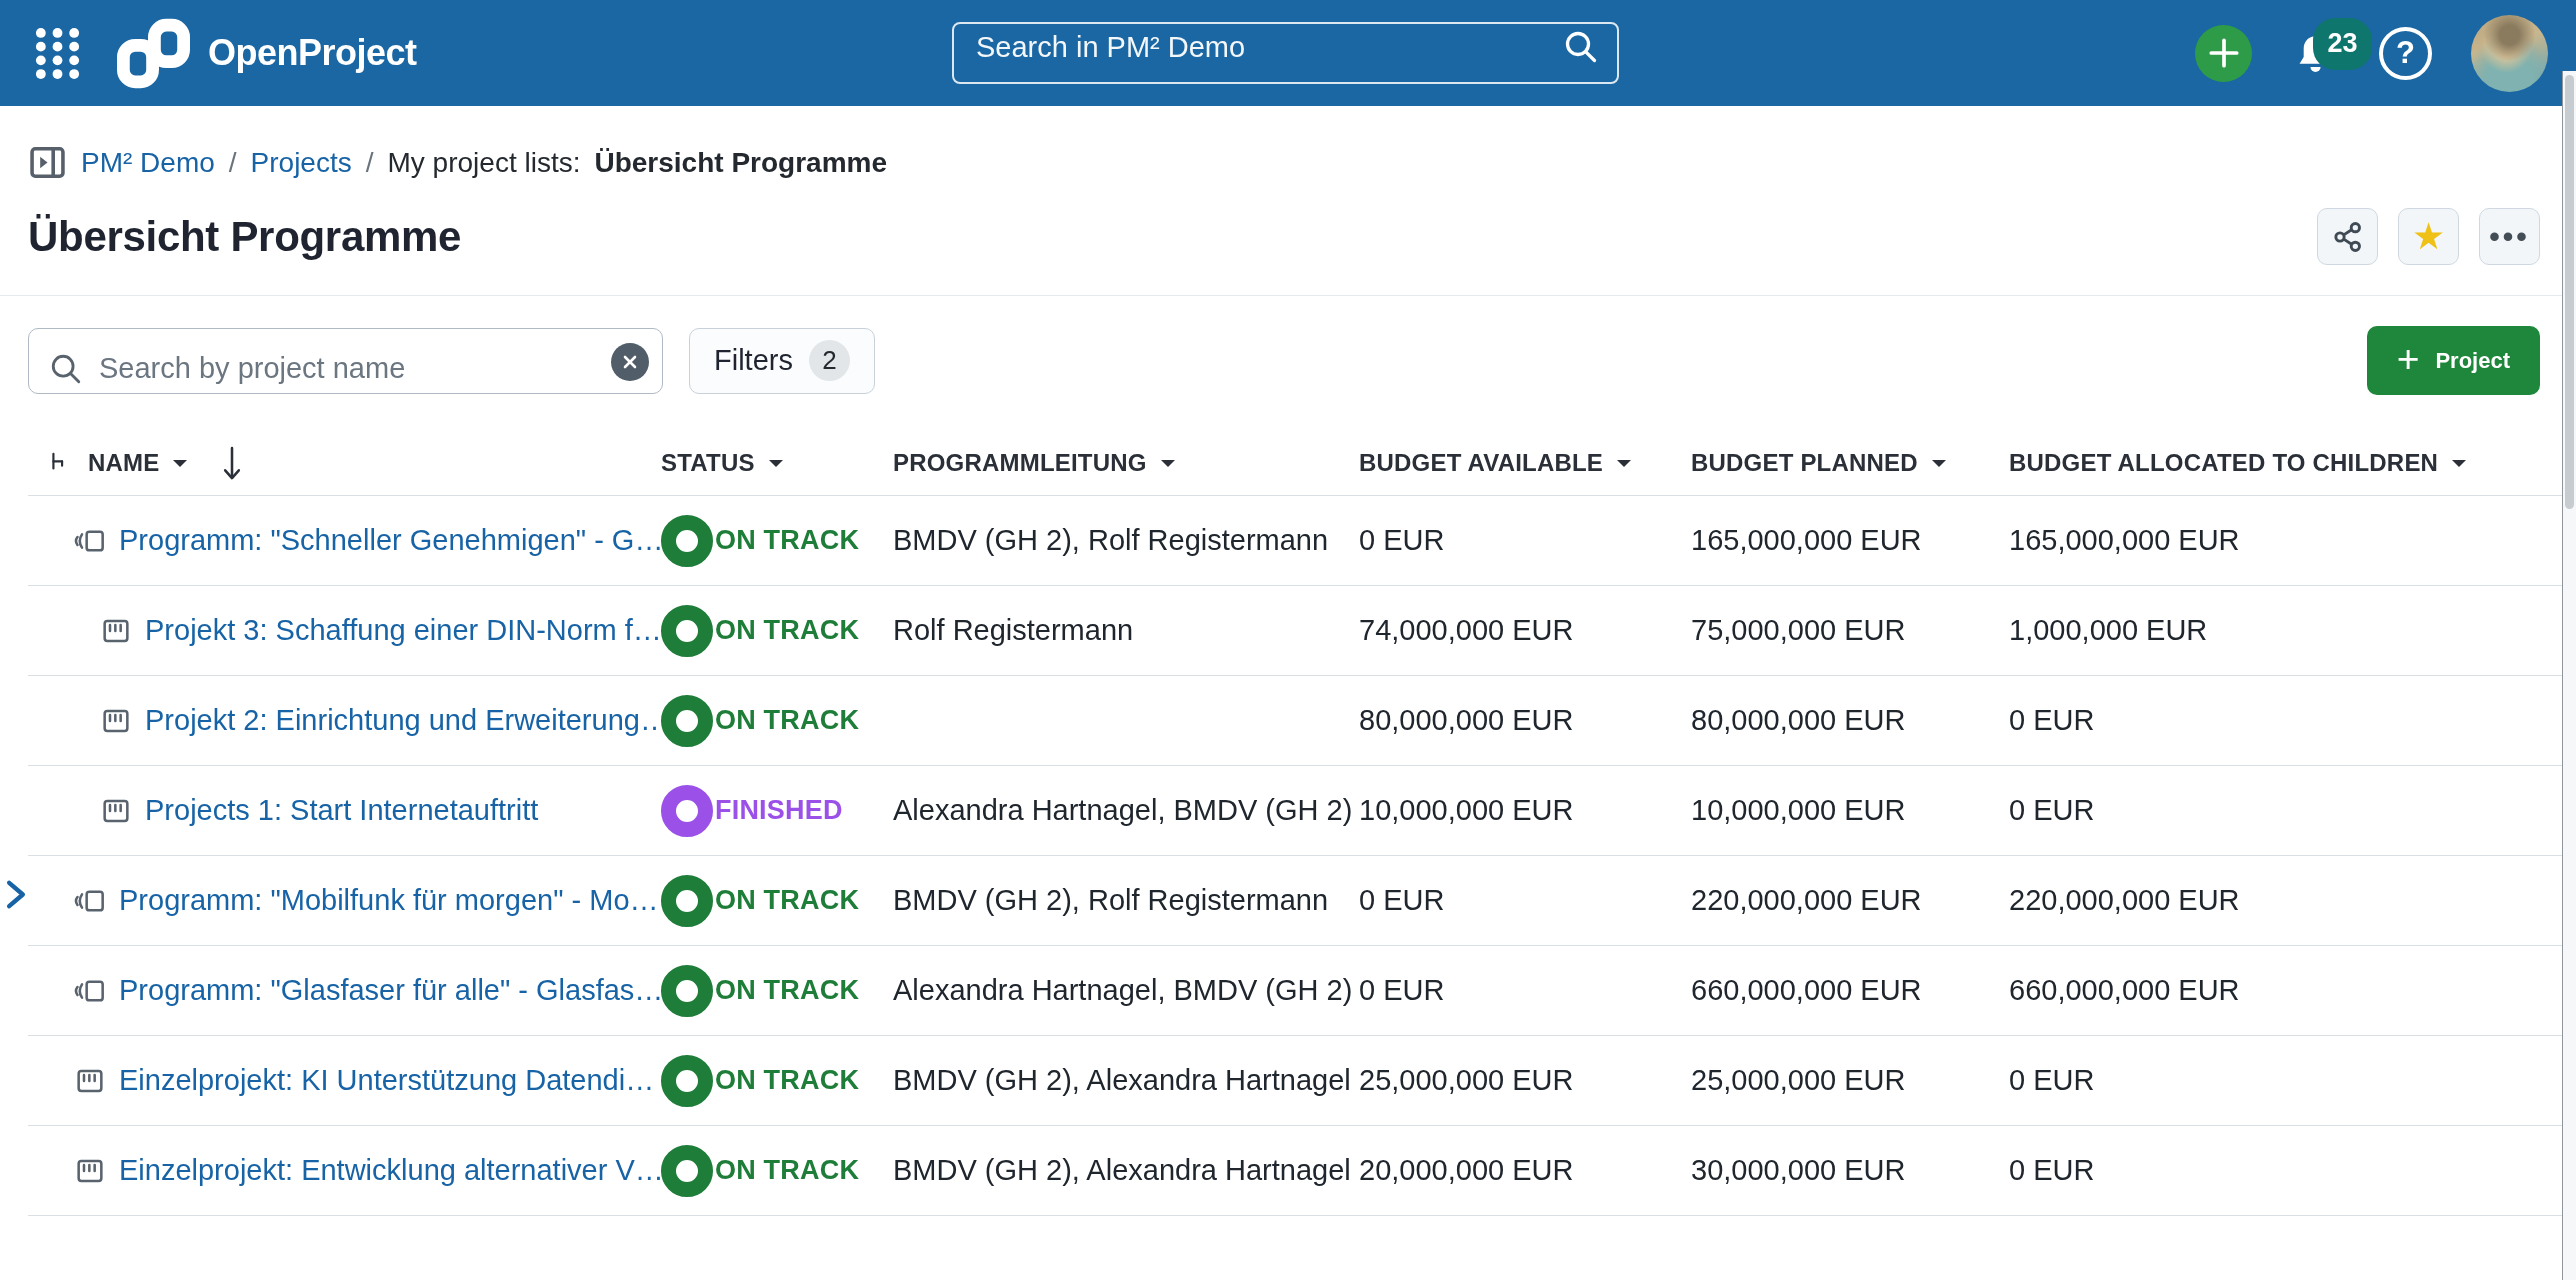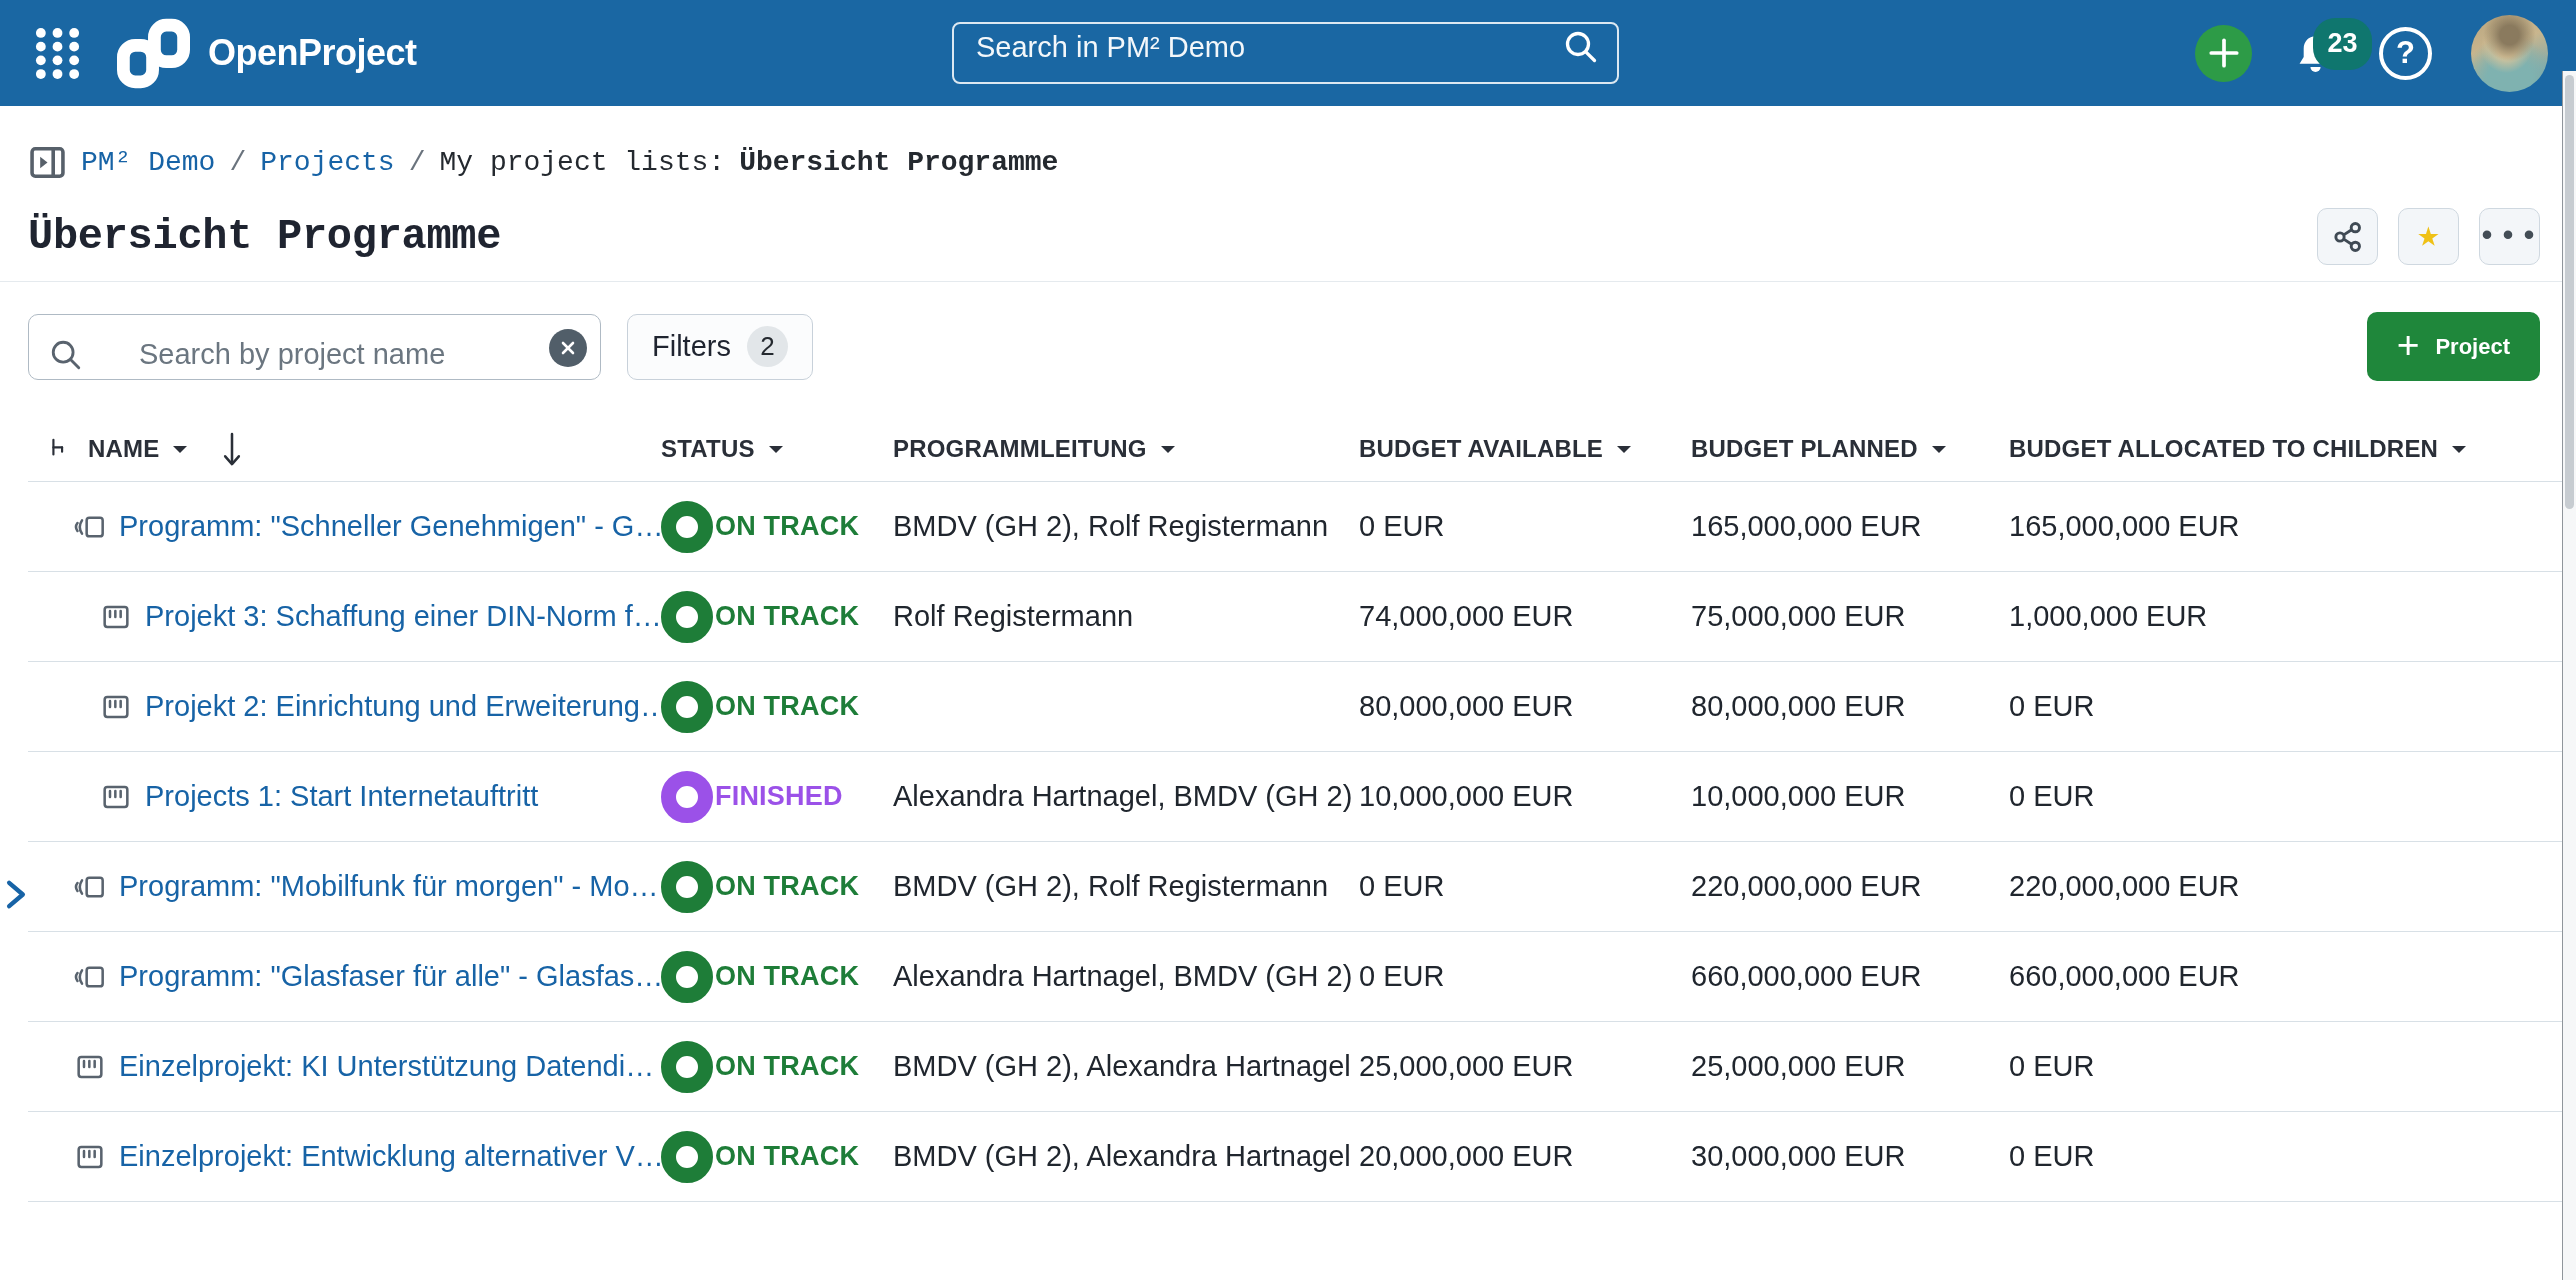--- a/index.html
+++ b/index.html
@@ -27,38 +27,38 @@
       radial-gradient(circle at 50% 26%, #8a7a5e 0 14%, transparent 38%),
       radial-gradient(circle at 46% 42%, #d8c49a 0 16%, transparent 42%),
       radial-gradient(circle at 50% 86%, #7fb2b0 0 30%, transparent 60%),
       linear-gradient(160deg, #b9a57f 0%, #c9b68e 40%, #86aaa8 75%, #6f9a98 100%); }
 
   
   .v-scrollbar { position: absolute; right: 0; top: 71px; bottom: 0; width: 14px; background: #f6f7f8; border-left: 1px solid #8f959b; }
   .v-thumb { position: absolute; left: 2px; right: 2px; top: 4px; height: 434px; background: #c7ccd1; border-radius: 6px; }
 
   
-  .head-block { border-bottom: 1px solid #E5EAEE; padding-bottom: 16px; font-family: Liberation Mono, monospace; }
+  .head-block { border-bottom: 1px solid #E5EAEE; padding-bottom: 30px; }
   .breadcrumb { display: flex; align-items: center; gap: 14px; padding: 37px 36px 0 28px; font-size: 28px; }
   .crumb-link { color: #1763A6; text-decoration: none; cursor: pointer; }
   .crumb-sep { color: #6a737d; }
   .crumb-current-prefix { color: #24292F; }
   .crumb-current { color: #24292F; font-weight: 700; }
   .title-row { display: flex; align-items: center; padding: 26px 36px 0 28px; }
   .page-title { font-size: 42px; font-weight: 800; color: #1F2430; letter-spacing: -0.3px; }
   .title-actions { margin-left: auto; display: flex; gap: 20px; }
   .icon-btn { width: 61px; height: 57px; background: #F3F6F9; border: 1px solid #CFD8E0; border-radius: 10px;
     display: flex; align-items: center; justify-content: center; cursor: pointer; }
   .star-glyph { color: #EFC116; font-size: 37px; line-height: 1; }
   .ellipsis-glyph { color: #434d56; font-size: 30px; letter-spacing: 3px; line-height: 0.4; font-weight: 700; }
 
   
   .toolbar { display: flex; align-items: center; padding: 30px 36px 0 28px; }
-  .proj-search { position: relative; width: 573px; height: 66px; border: 1px solid #AFBAC4; border-radius: 10px; background: #fff;
-    display: flex; align-items: center; padding: 16px 59px 0 20px; gap: 40px; }
+  .proj-search { position: relative; width: 635px; height: 66px; border: 1px solid #AFBAC4; border-radius: 10px; background: #fff;
+    display: flex; align-items: center; padding: 16px 59px 0 20px; }
   .proj-search input { flex: 1; border: none; outline: none; font-size: 29px; font-family: inherit; color: #20262E; margin-left: 16px; }
   .proj-search input::placeholder { color: #6B7680; }
   .clear-btn { position: absolute; right: 13px; top: 14px; width: 38px; height: 38px; border-radius: 50%; background: #515E69;
     display: flex; align-items: center; justify-content: center; cursor: pointer; }
   .filters-btn { margin-left: 26px; height: 66px; padding: 0 24px; background: #FBFCFD; border: 1px solid #C8D1DA; border-radius: 10px;
     display: flex; align-items: center; gap: 16px; cursor: pointer; }
   .filters-label { font-size: 29px; color: #1F2430; }
   .filters-count { min-width: 41px; height: 41px; padding: 0 6px; border-radius: 21px; background: #E2E6E9; color: #24292F;
     font-size: 26px; display: flex; align-items: center; justify-content: center; }
   .new-project-btn { margin-left: auto; height: 69px; padding: 0 30px; background: #1F873B; border: none; border-radius: 10px;

